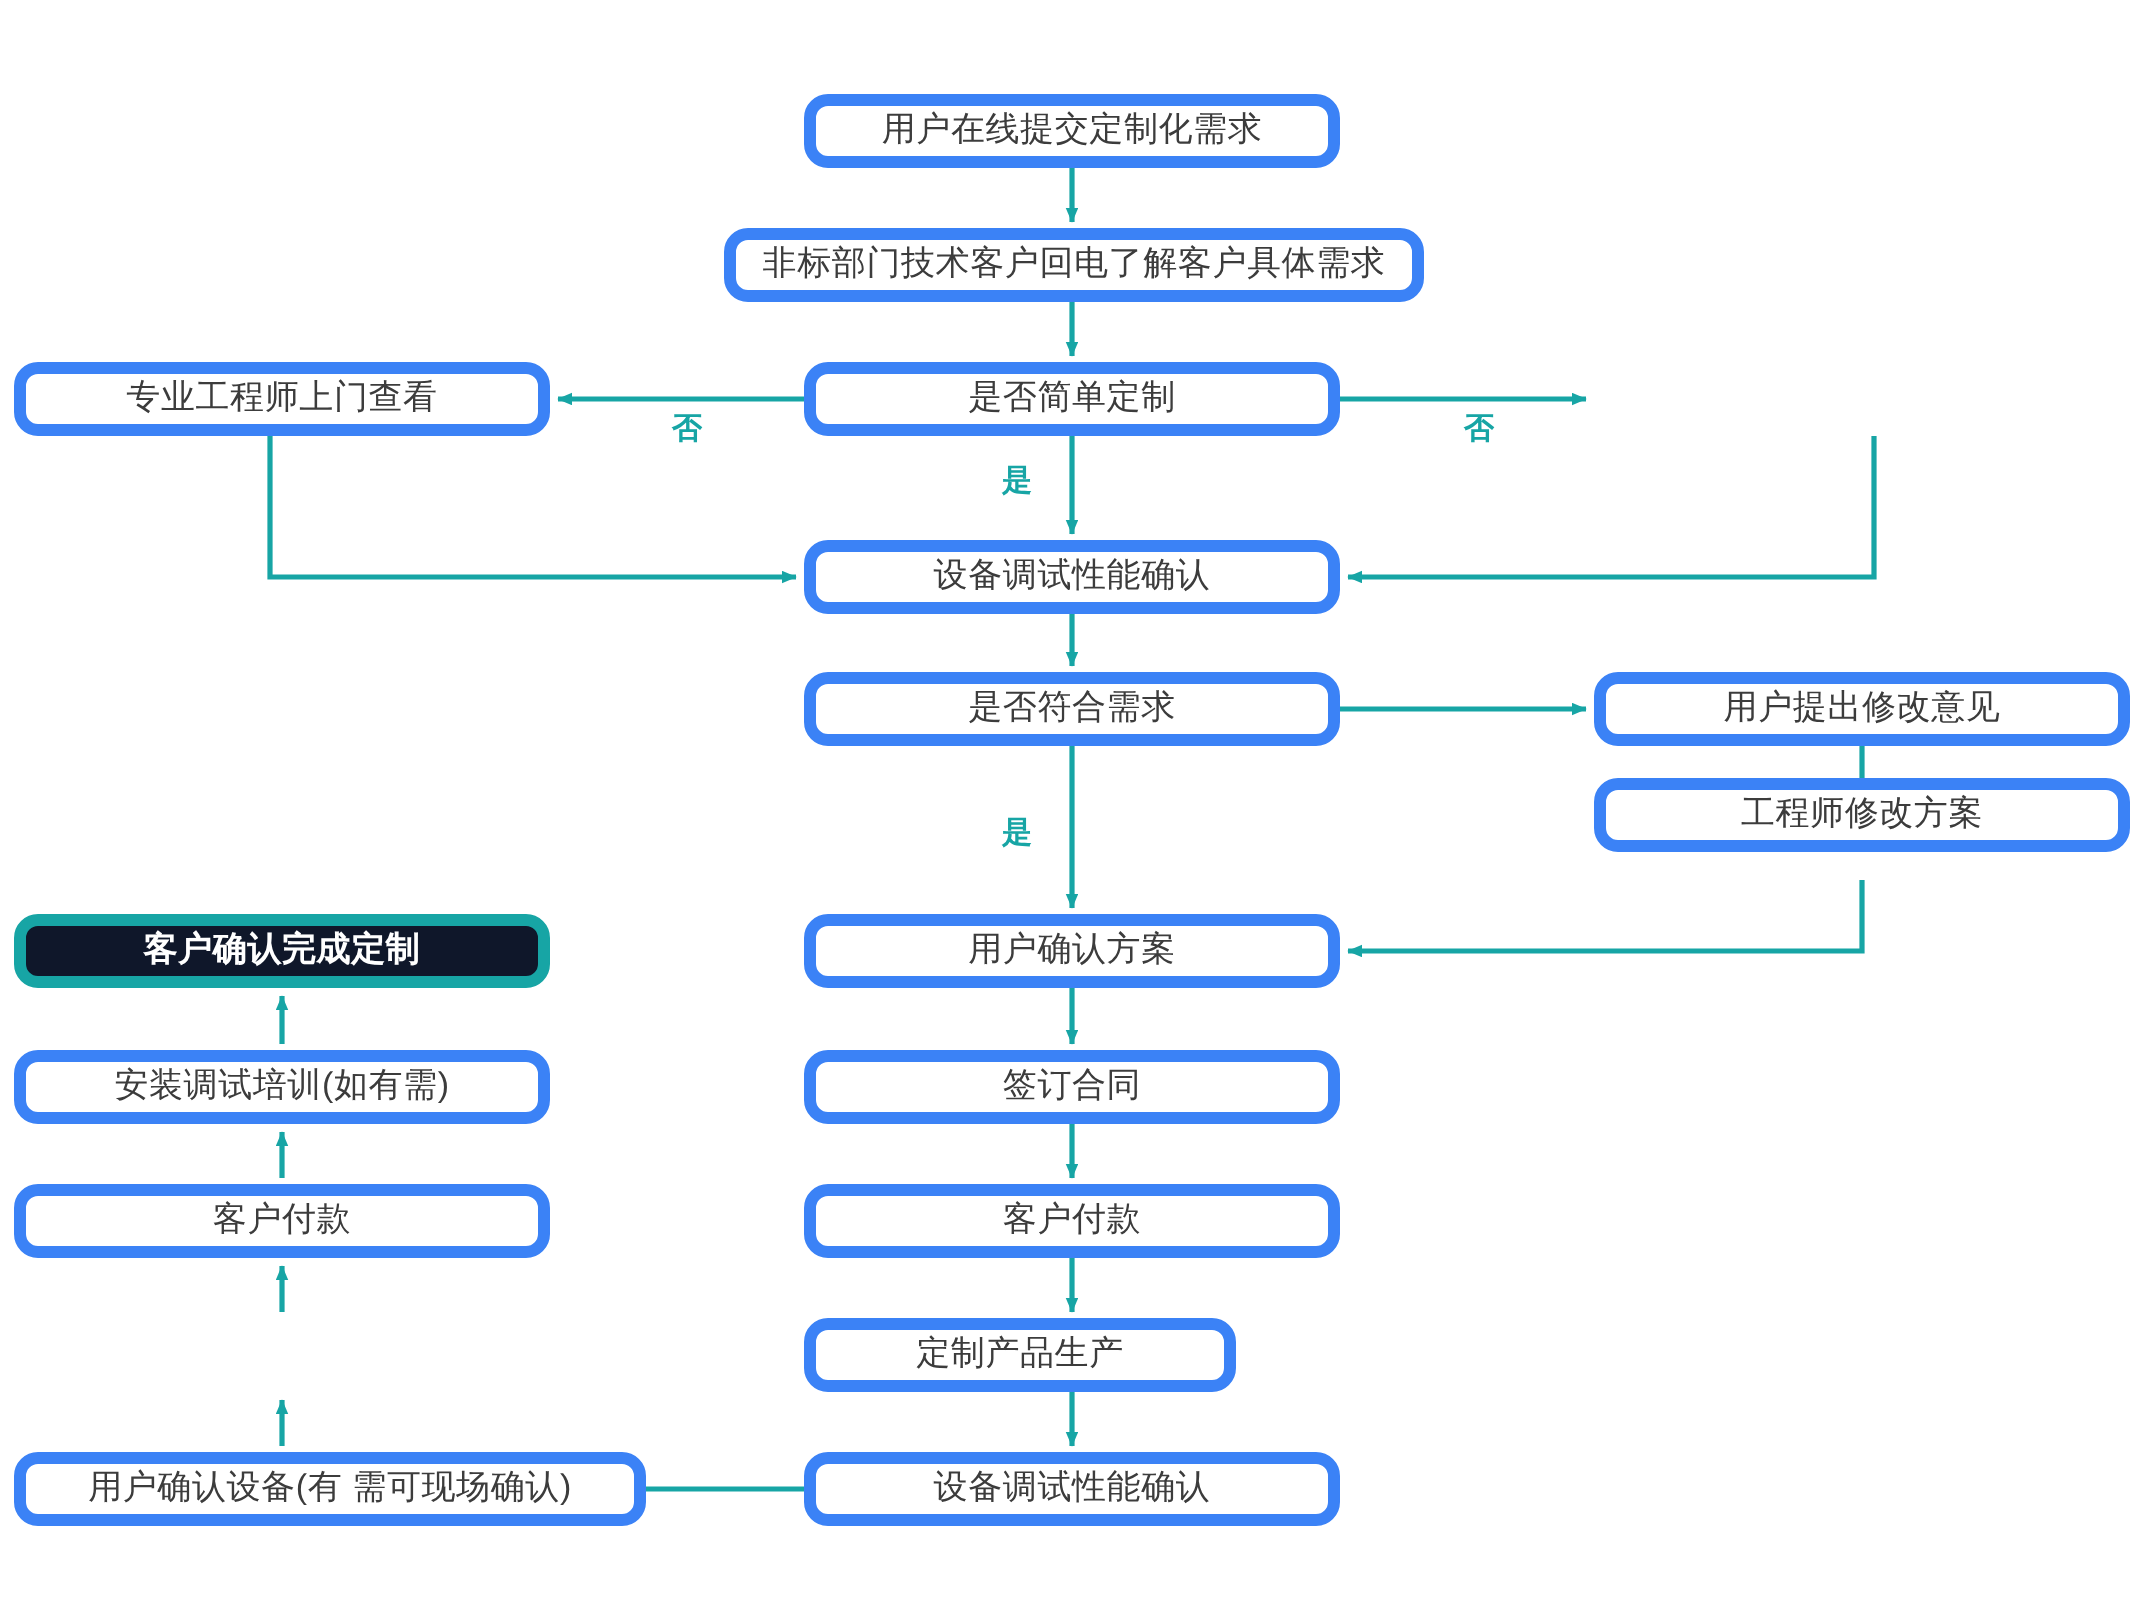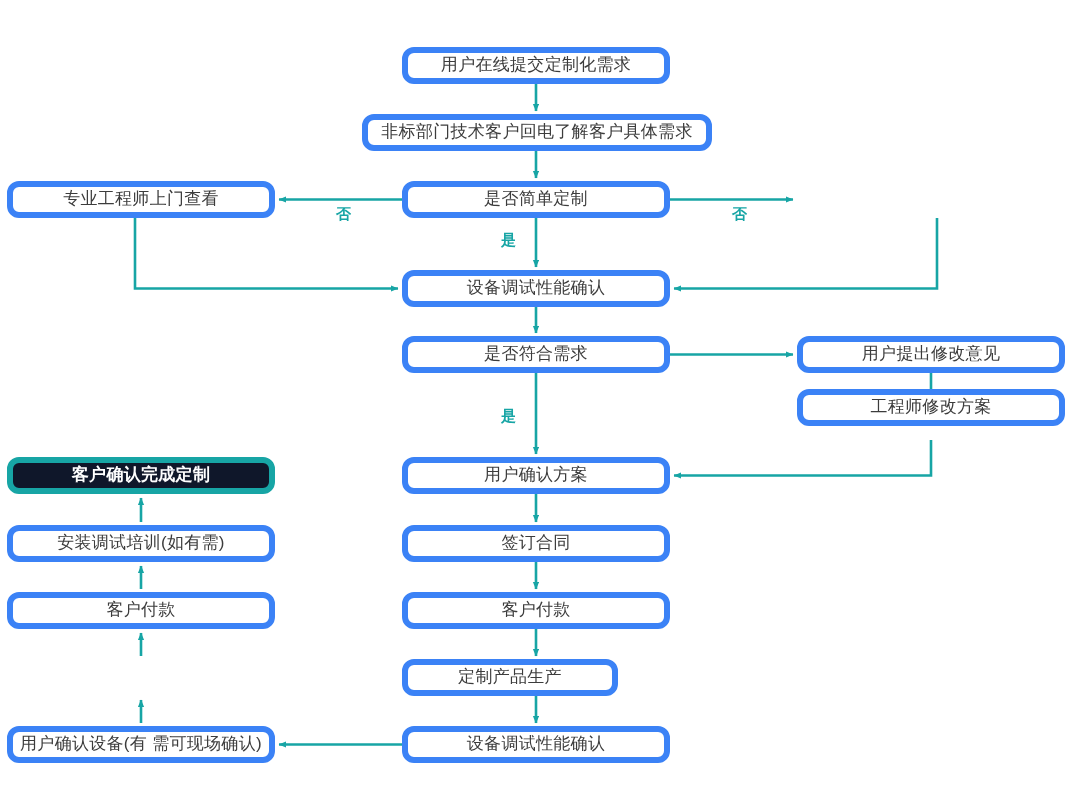--- a/index.html
+++ b/index.html
@@ -106,21 +106,21 @@
   <div class="node" style="left: 7px; top: 181px; width: 268px; height: 37px;">专业工程师上门查看</div>
   <div class="node" style="left: 402px; top: 270px; width: 268px; height: 37px;">设备调试性能确认</div>
   <div class="node" style="left: 402px; top: 336px; width: 268px; height: 37px;">是否符合需求</div>
   <div class="node" style="left: 797px; top: 336px; width: 268px; height: 37px;">用户提出修改意见</div>
   <div class="node" style="left: 797px; top: 389px; width: 268px; height: 37px;">工程师修改方案</div>
   <div class="node" style="left: 402px; top: 457px; width: 268px; height: 37px;">用户确认方案</div>
   <div class="node" style="left: 402px; top: 525px; width: 268px; height: 37px;">签订合同</div>
   <div class="node" style="left: 402px; top: 592px; width: 268px; height: 37px;">客户付款</div>
   <div class="node" style="left: 402px; top: 659px; width: 216px; height: 37px;">定制产品生产</div>
   <div class="node" style="left: 402px; top: 726px; width: 268px; height: 37px;">设备调试性能确认</div>
-  <div class="node" style="left: 7px; top: 726px; width: 268px; height: 37px;">用户确认设备(有 需可现场确认)</div>
+  <div class="node" style="left: 7px; top: 726px; width: 316px; height: 37px;">用户确认设备(有 需可现场确认)</div>
   <div class="node" style="left: 7px; top: 592px; width: 268px; height: 37px;">客户付款</div>
   <div class="node" style="left: 7px; top: 525px; width: 268px; height: 37px;">安装调试培训(如有需)</div>
   <div class="node filled" style="left: 7px; top: 457px; width: 268px; height: 37px;">客户确认完成定制</div>
 
   <div class="edge-label" style="left: 336px; top: 205px;">否</div>
   <div class="edge-label" style="left: 732px; top: 205px;">否</div>
   <div class="edge-label" style="left: 501px; top: 231px;">是</div>
   <div class="edge-label" style="left: 501px; top: 407px;">是</div>
 
 </div>

